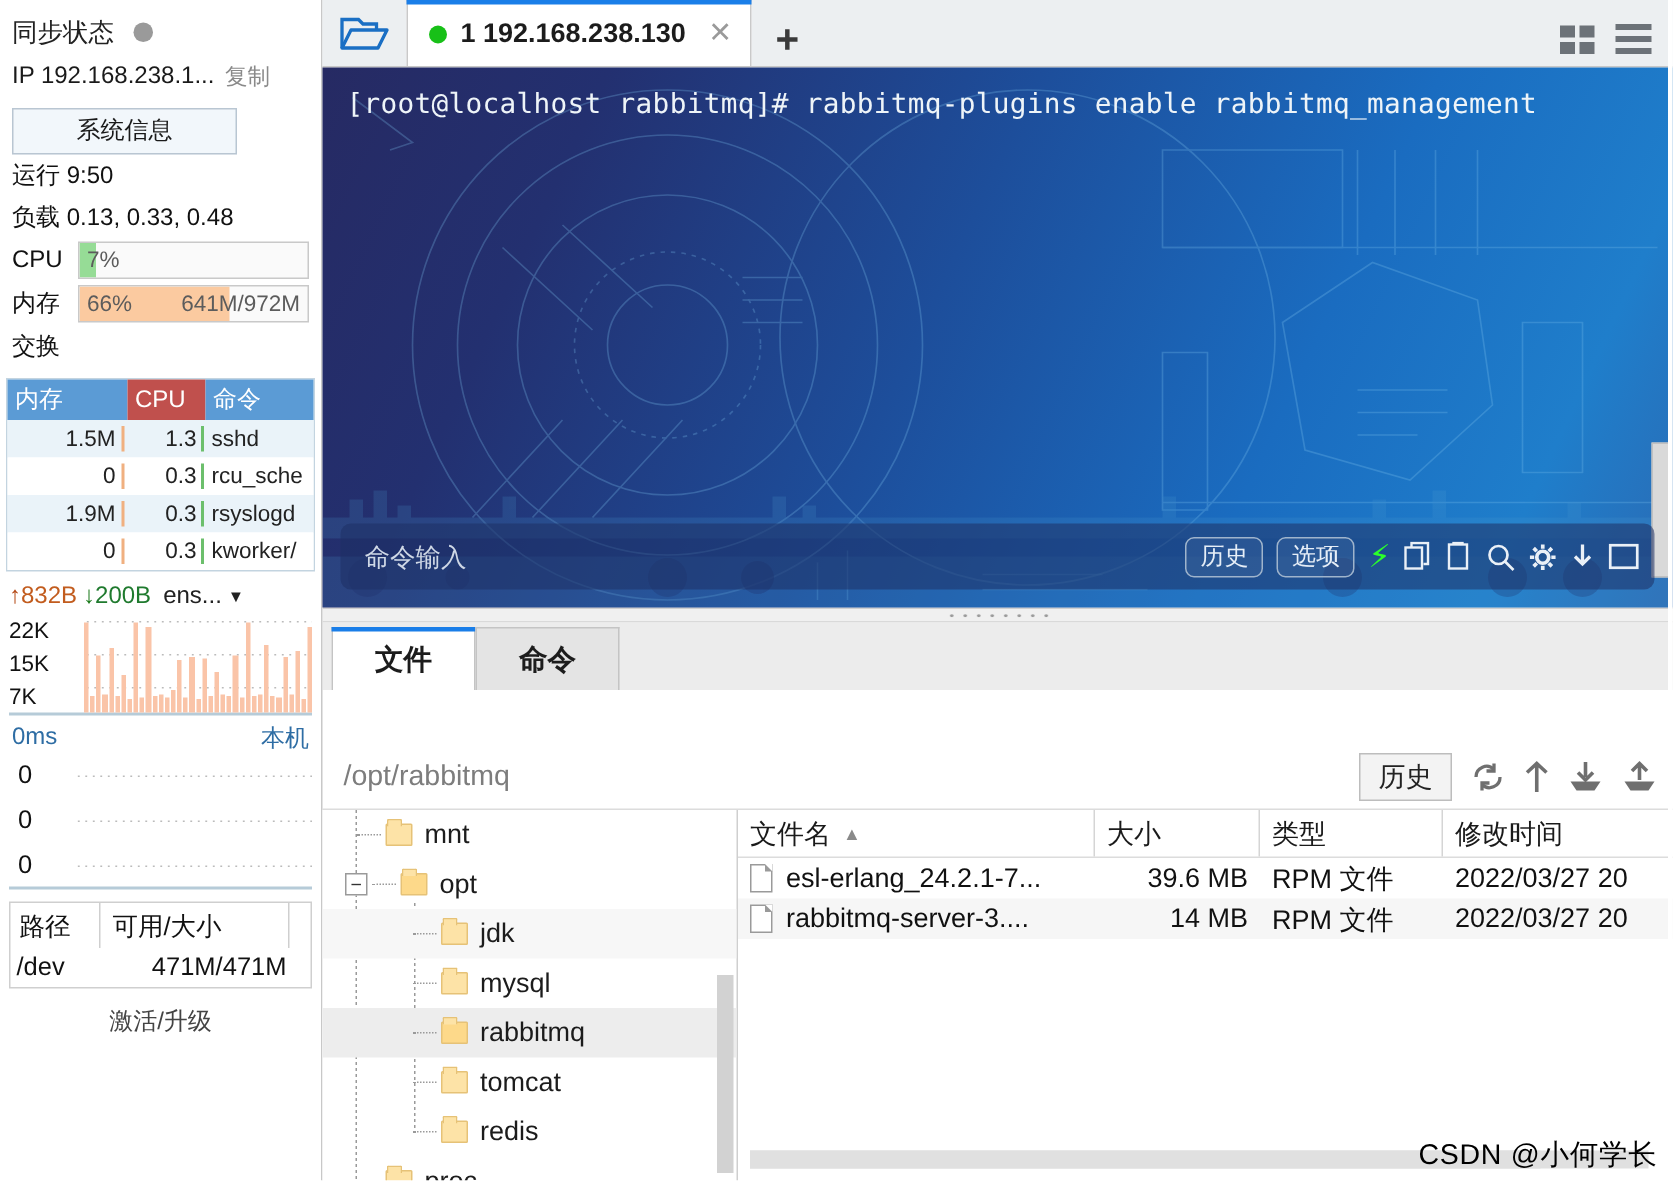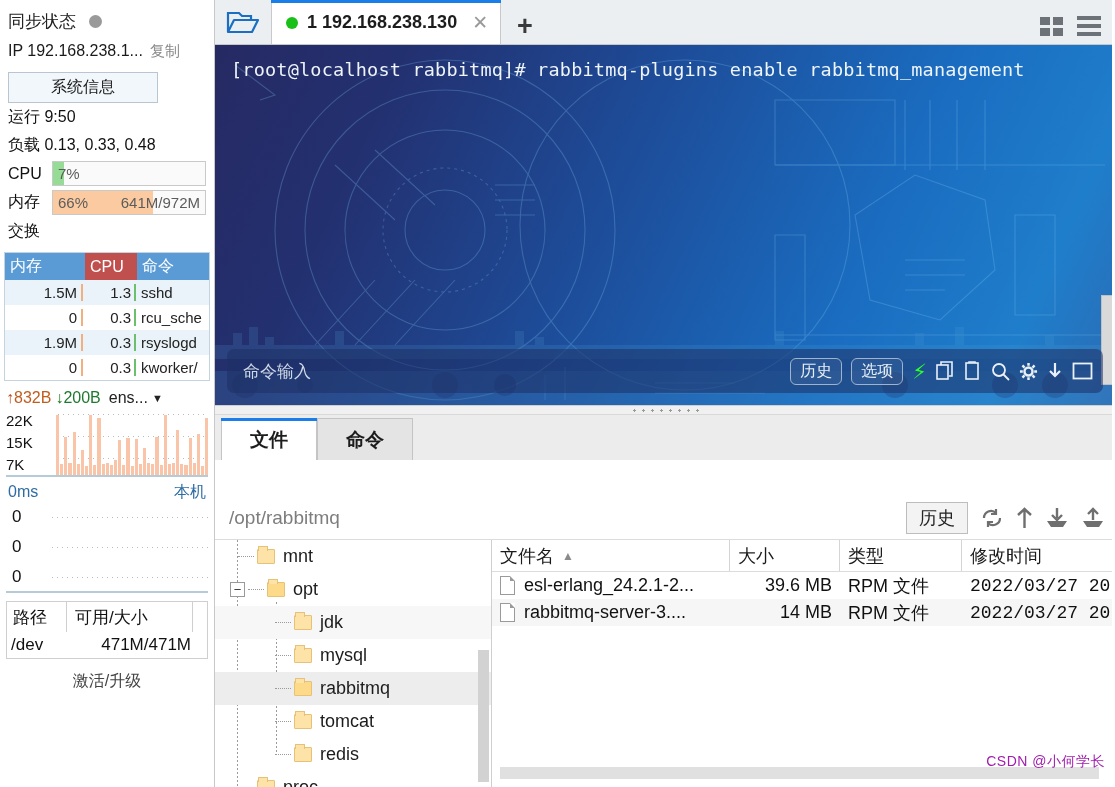--- a/index.html
+++ b/index.html
@@ -229,37 +229,37 @@
     background-image: linear-gradient(#9a9a9a 50%, transparent 50%); background-size: 1px 4px; }
   .tree-sb { position: absolute; right: 2px; top: 110px; width: 11px; height: 132px; background: #d2d2d2; }
 
   
   .flist { flex: 1; min-width: 0; display: flex; flex-direction: column; position: relative; background:#fff;}
   .fl-head { display: flex; height: 32px; align-items: center; font-size: 18px; color: #1a1a1a; border-bottom: 1px solid #dcdcdc; }
   .fl-head > div { padding: 0 8px; height: 100%; display: flex; align-items: center; }
   .col-name { width: 238px; flex: 0 0 238px; border-right: 1px solid #d5d5d5; }
   .col-size { width: 110px; flex: 0 0 110px; border-right: 1px solid #d5d5d5; justify-content: flex-end; }
   .col-type { width: 122px; flex: 0 0 122px; border-right: 1px solid #d5d5d5; }
-  .col-time { flex: 1; font-family: Liberation Mono, monospace; }
+  .col-time { flex: 1; }
   .sort-caret { margin-left: 8px; color: #8a8a8a; font-size: 12px; }
   .fl-row { display: flex; height: 27px; align-items: center; font-size: 18px; color: #111; }
   .fl-row.alt { background: #f6f6f6; }
   .fl-row > div { padding: 0 8px; display:flex; align-items:center; white-space: nowrap; overflow:hidden;}
   .fl-row .col-size { justify-content: flex-end; }
   .file-ico {
     width: 15px; height: 19px; border: 1px solid #9a9a9a; background: #fff;
     flex: 0 0 15px; margin-right: 9px; position: relative;
   }
   .file-ico:after { content:""; position:absolute; right:-1px; top:-1px; border-width:0 5px 5px 0; border-style:solid; border-color:#fff #fff #9a9a9a #9a9a9a;}
   .fl-hsb { position: absolute; left: 8px; right: 16px; bottom: 8px; height: 12px; background: #e0e0e0; }
   .fl-hsb i { display:block; height:100%; width: 88%; background: #e0e0e0; }
 
   .watermark {
-    position: absolute; right: 10px; bottom: 16px;
-    font-size: 14px; color: #a21caf; letter-spacing: .5px;
+    position: absolute; right: 10px; bottom: 4px;
+    font-size: 19px; color: #000000; letter-spacing: .5px;
   }
   .rightedge { position:absolute; right:0; top:0; bottom:0; width:3px; background:#fff;}
 </style>
 </head>
 <body>
 
 <div class="app">
 
   <div class="sidebar">
 
@@ -665,21 +665,21 @@
             <span class="sort-caret">▲</span>
           </div>
           <div class="col-size" style="justify-content:flex-start">大小</div>
           <div class="col-type">类型</div>
           <div class="col-time">修改时间</div>
         </div>
 
         <div class="fl-row">
           <div class="col-name" style="border:none">
             <span class="file-ico"></span>
-            <span>esl-erlang_24.2.1-2...</span>
+            <span>esl-erlang_24.2.1-7...</span>
           </div>
           <div class="col-size" style="border:none">39.6 MB</div>
           <div class="col-type" style="border:none">RPM 文件</div>
           <div class="col-time">2022/03/27 20</div>
         </div>
 
         <div class="fl-row alt">
           <div class="col-name" style="border:none">
             <span class="file-ico"></span>
             <span>rabbitmq-server-3....</span>

